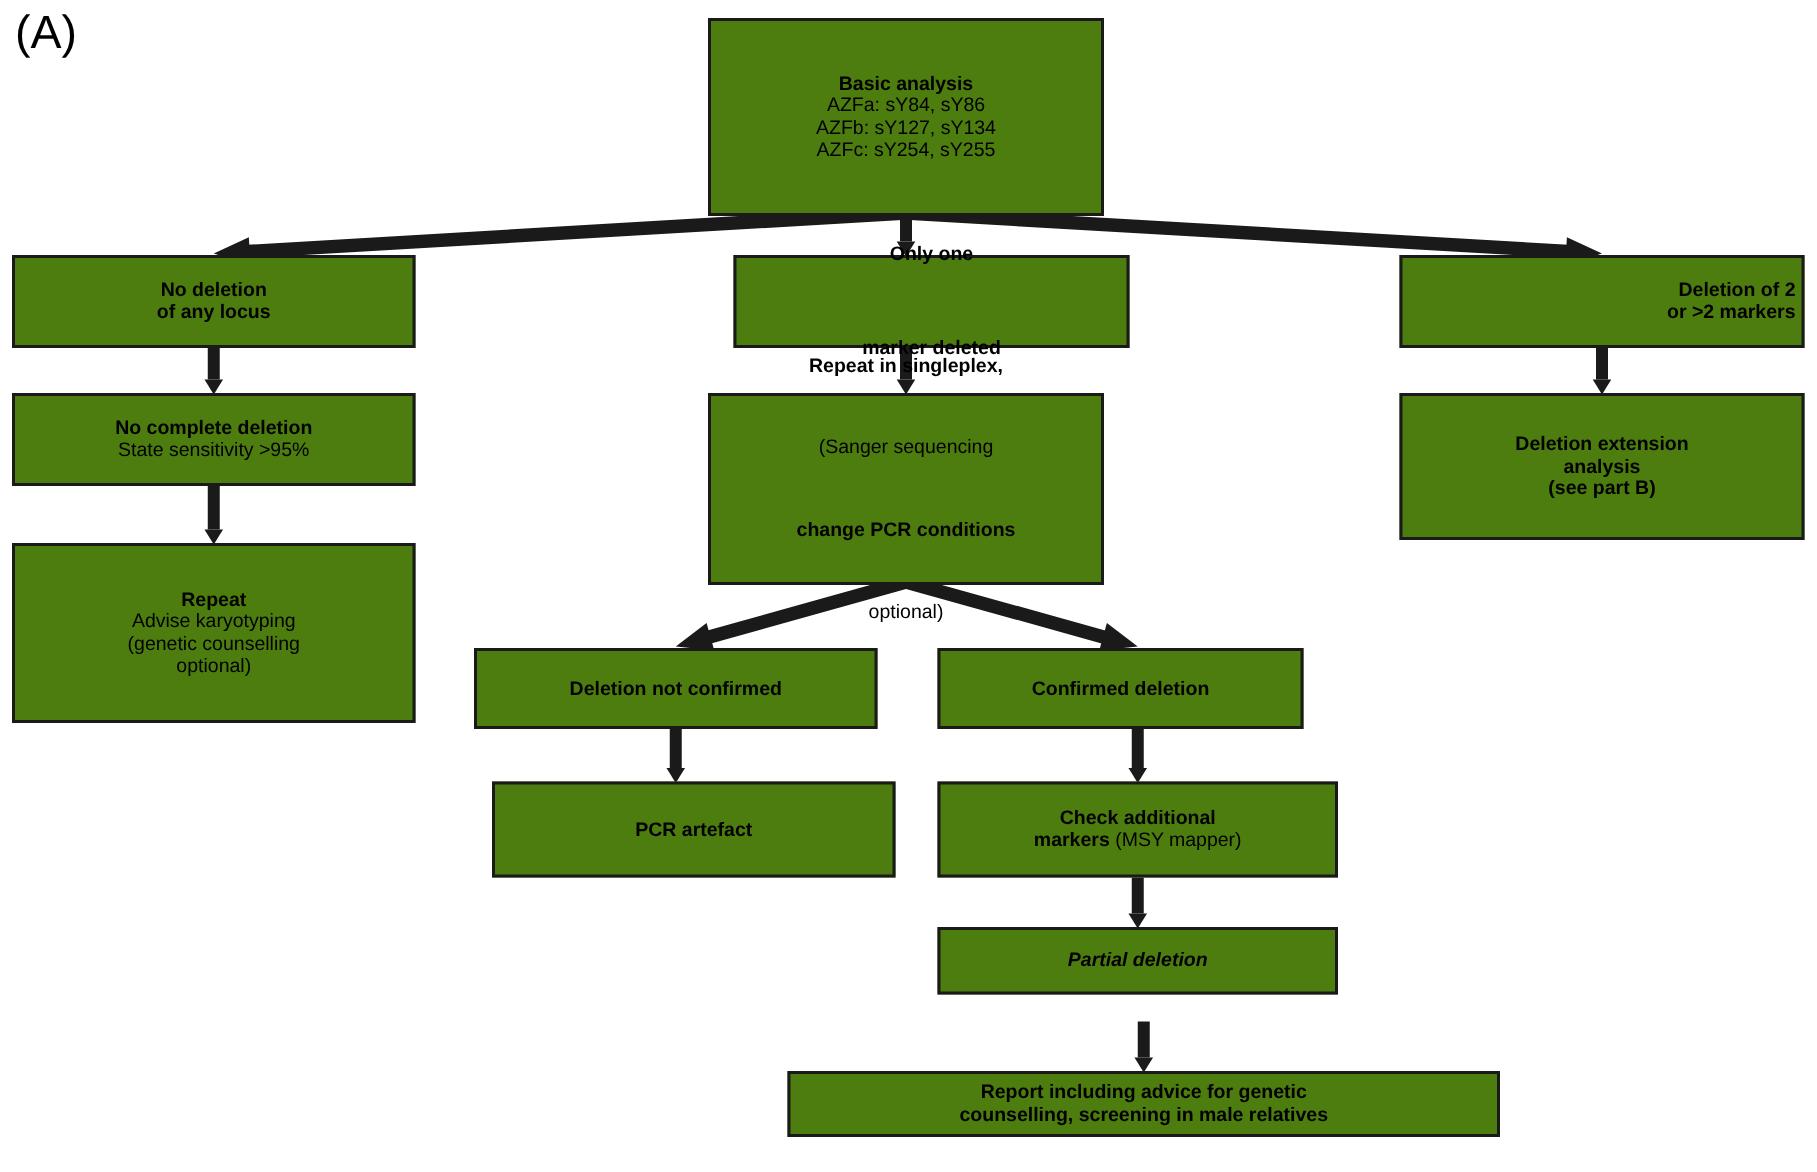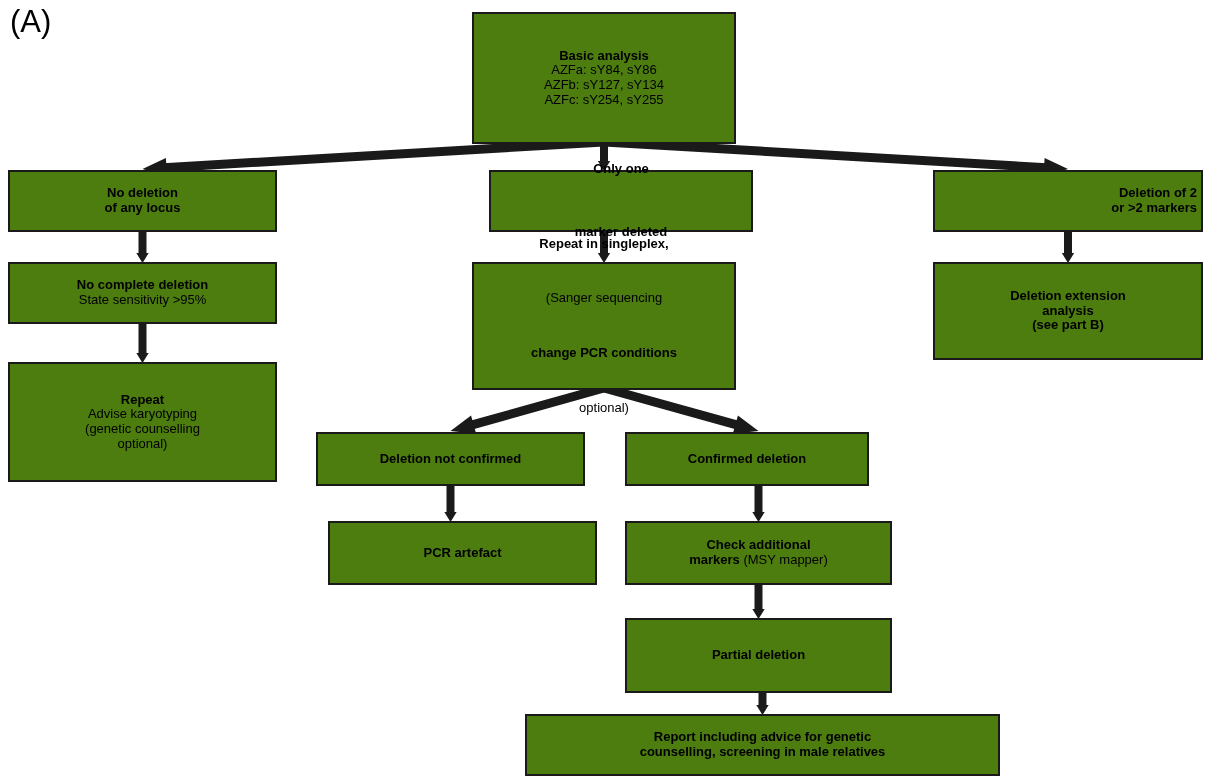--- a/index.html
+++ b/index.html
@@ -141,22 +141,22 @@
       <div class="node" style="left: 625px; top: 432px; width: 244px; height: 54px;">
         <span class="ln b">Confirmed deletion</span>
       </div>
       <div class="node" style="left: 316px; top: 521px; width: 269px; height: 64px; margin-left: 12px;">
         <span class="ln b">PCR artefact</span>
       </div>
       <div class="node" style="left: 625px; top: 521px; width: 267px; height: 64px;">
         <span class="ln b">Check additional</span>
         <span class="ln mix"><b>markers</b> (MSY mapper)</span>
       </div>
-      <div class="node" style="left: 625px; top: 618px; width: 267px; height: 75px;">
+      <div class="node" style="left: 625px; top: 618px; width: 267px; height: 45px; font-style: italic;">
         <span class="ln b">Partial deletion</span>
       </div>
-      <div class="node" style="left: 525px; top: 714px; width: 475px; height: 62px;">
+      <div class="node" style="left: 525px; top: 714px; width: 475px; height: 44px;">
         <span class="ln b">Report including advice for genetic</span>
         <span class="ln b">counselling, screening in male relatives</span>
       </div>
     </div>
 
 </div>
 
 </body></html>

